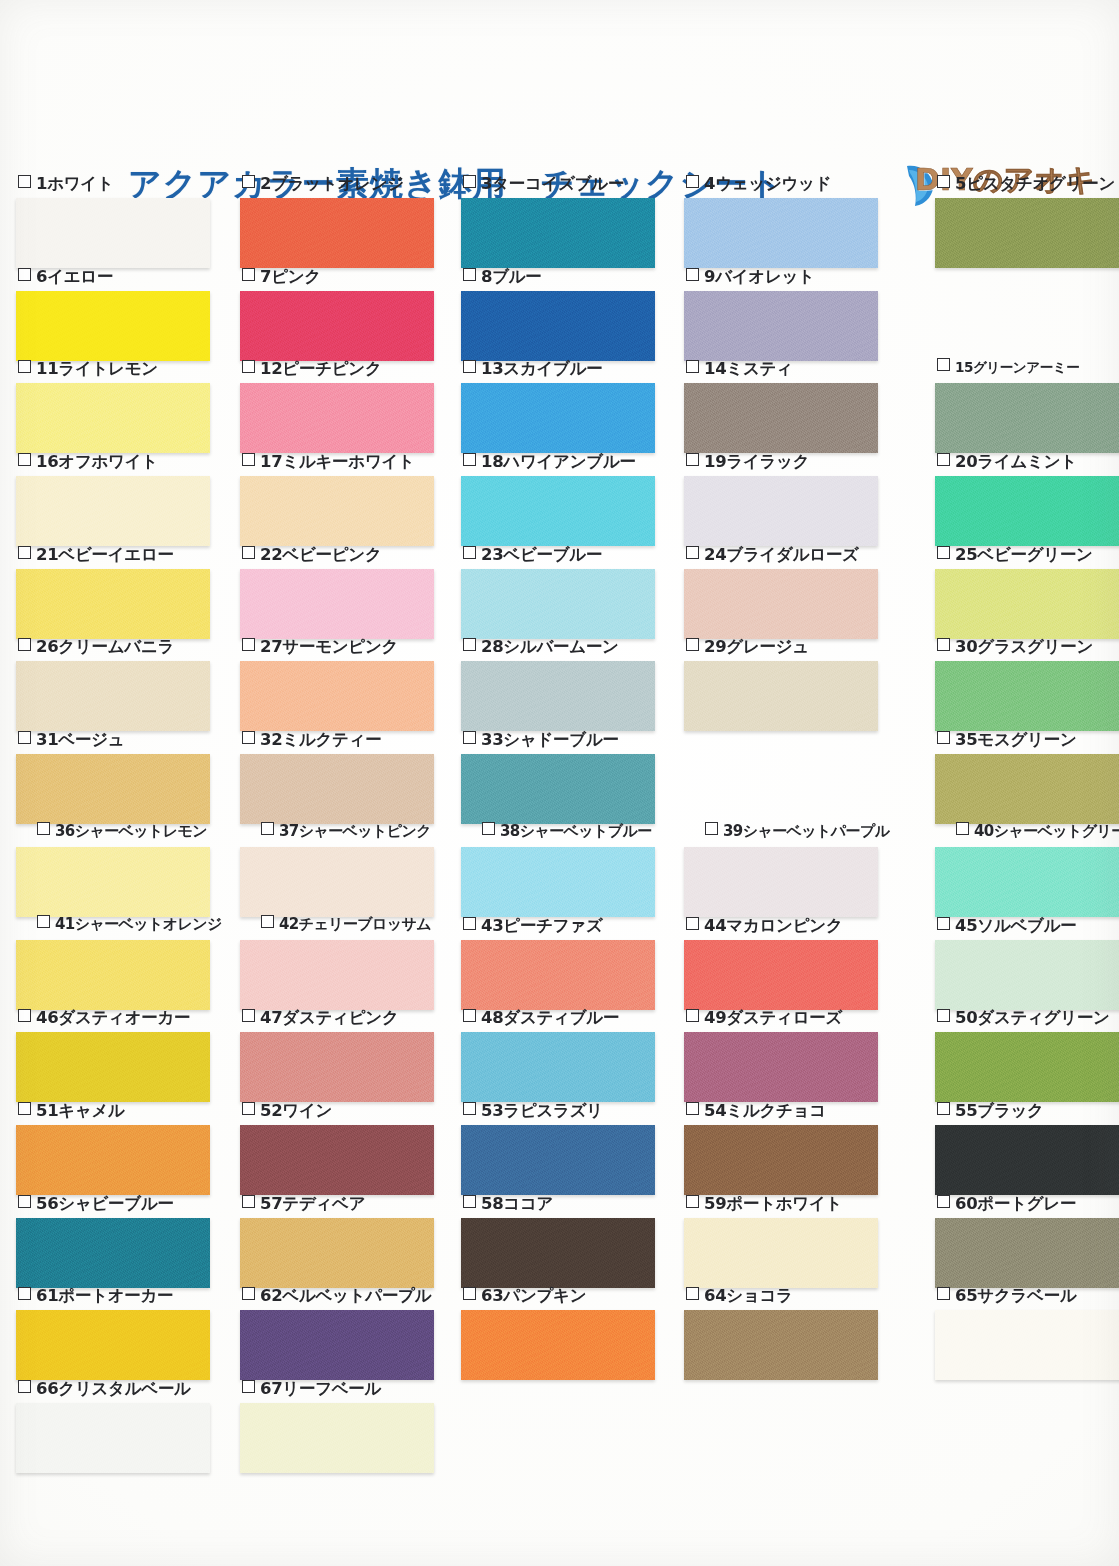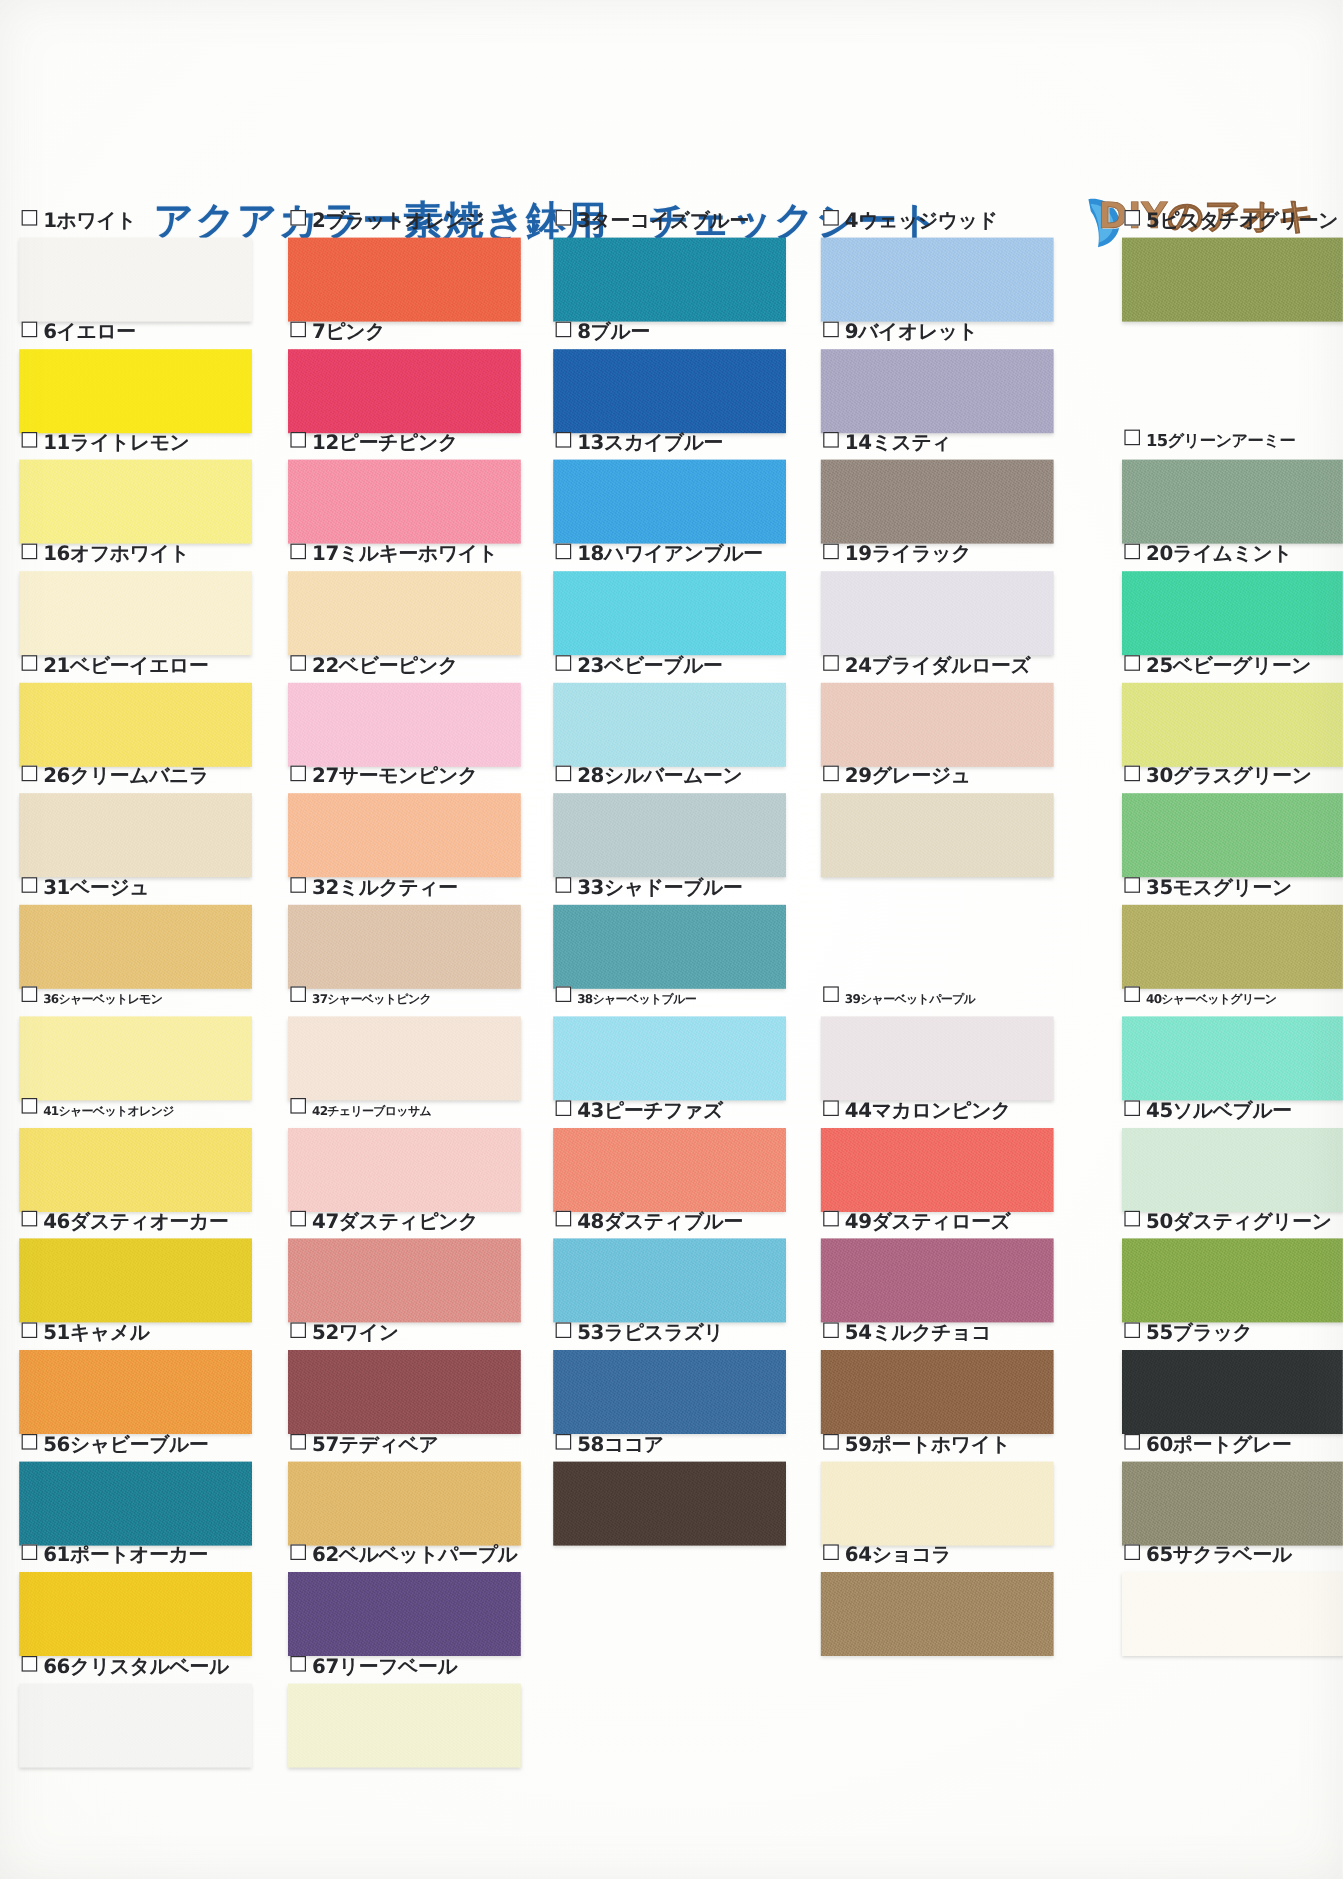--- a/index.html
+++ b/index.html
@@ -77,21 +77,21 @@
 
   .cell-label{
     position:absolute;left:10px;top:1px;
     font-size:16.5px;
     color:#26272b;
     white-space:nowrap;
     font-weight:600;
     letter-spacing:-.3px;
   }
   .cell-label.small{font-size:13.6px;letter-spacing:-.5px;}
-  .cell-label.tiny{font-size:10px;letter-spacing:-.6px;}
+  .cell-label.tiny{font-size:15px;letter-spacing:-.6px;margin-left:19px;}
 
   .checkbox{
     display:inline-block;
     width:11px;height:11px;
     border:1.6px solid #303034;
     margin-right:5px;
     vertical-align:1px;
     background:#fff;
   }
 
@@ -391,20 +391,24 @@
     </div>
     <div class="row">
       <div class="cell c0">
         <div class="cell-label"><span class="checkbox"></span><span>61ポートオーカー</span></div>
         <div class="swatch pale" style="background-color:#efc822"></div>
       </div>
       <div class="cell c1">
         <div class="cell-label"><span class="checkbox"></span><span>62ベルベットパープル</span></div>
         <div class="swatch" style="background-color:#5e4a7e"></div>
       </div>
+      <div class="cell c2">
+        <div class="cell-label"><span class="checkbox"></span><span>63パンプキン</span></div>
+        <div class="swatch pale" style="background-color:#f4843c"></div>
+      </div>
       <div class="cell c3">
         <div class="cell-label"><span class="checkbox"></span><span>64ショコラ</span></div>
         <div class="swatch" style="background-color:#a08560"></div>
       </div>
       <div class="cell c4">
         <div class="cell-label"><span class="checkbox"></span><span>65サクラベール</span></div>
         <div class="swatch pale" style="background-color:#fbf9f2"></div>
       </div>
     </div>
     <div class="row">

